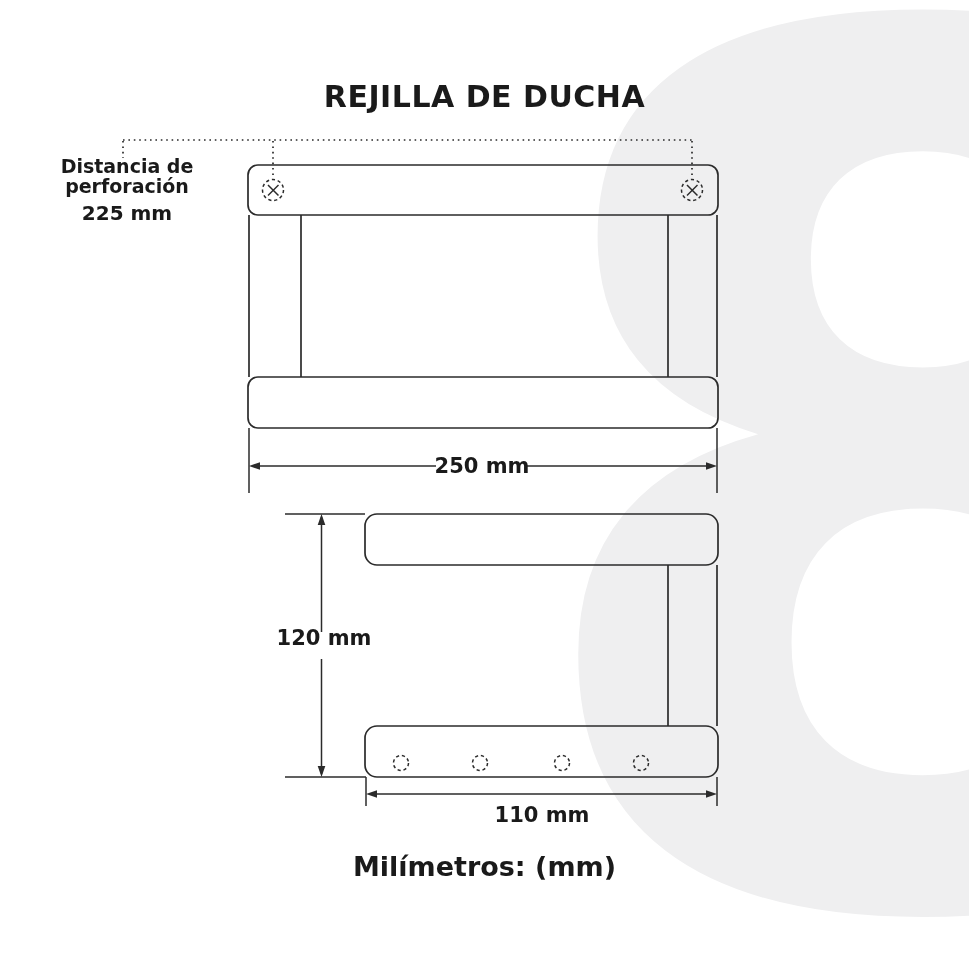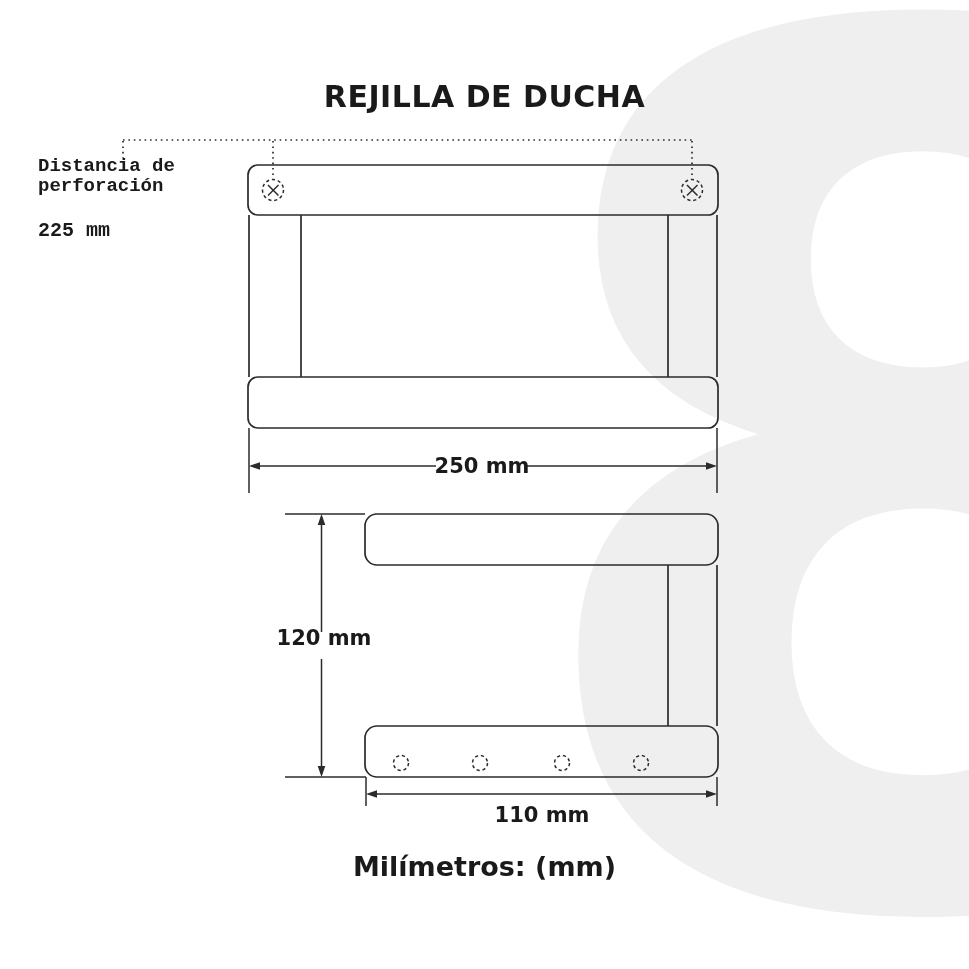--- a/index.html
+++ b/index.html
@@ -27,24 +27,24 @@
   }
   .layer { position: absolute; left: 0; top: 0; z-index: 1; }
   .title {
     position: absolute; left: 0; top: 79px; width: 969px;
     text-align: center;
     font-size: 30px; font-weight: 800; letter-spacing: 0.5px;
     color: #1a1a1a; z-index: 2;
   }
   .drill-label {
     position: absolute; left: 38px; top: 156px; width: 178px;
-    color: #1a1a1a; z-index: 2;
-    font-weight: 800; font-size: 19px; line-height: 20px; font-family: Liberation Mono, monospace;
+    text-align: center; color: #1a1a1a; z-index: 2;
+    font-weight: 800; font-size: 19px; line-height: 20px;
   }
-  .drill-label .drill-value { margin-top: 25px; font-size: 20px; }
+  .drill-label .drill-value { margin-top: 7px; font-size: 20px; }
   .dim-label {
     position: absolute; transform: translateX(-50%);
     font-size: 21px; font-weight: 800; color: #1a1a1a;
     white-space: nowrap; z-index: 2;
   }
   .dim-label.w250 { left: 482px; top: 454px; text-align: center; }
   .dim-label.h120 { left: 324px; top: 626px; }
   .dim-label.d110 { left: 542px; top: 803px; }
   .footer {
     position: absolute; left: 0; top: 851px; width: 969px;

